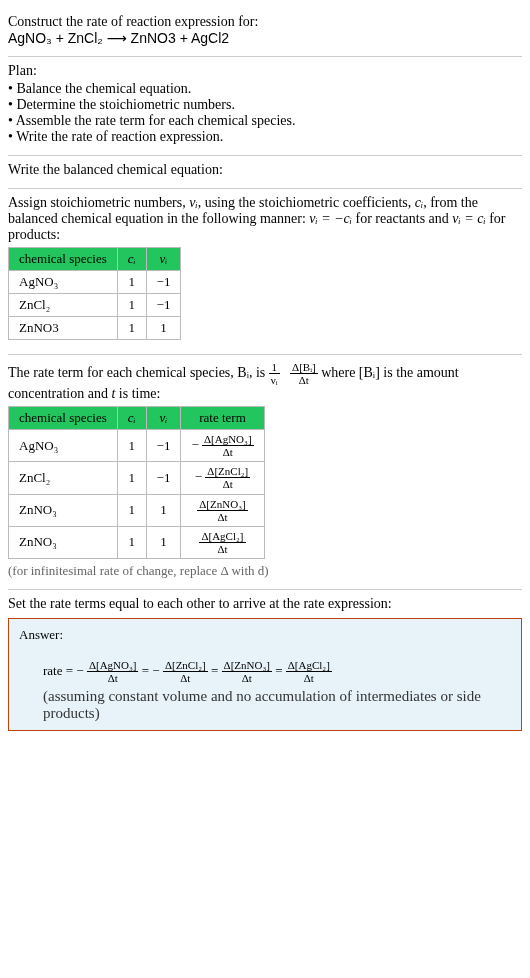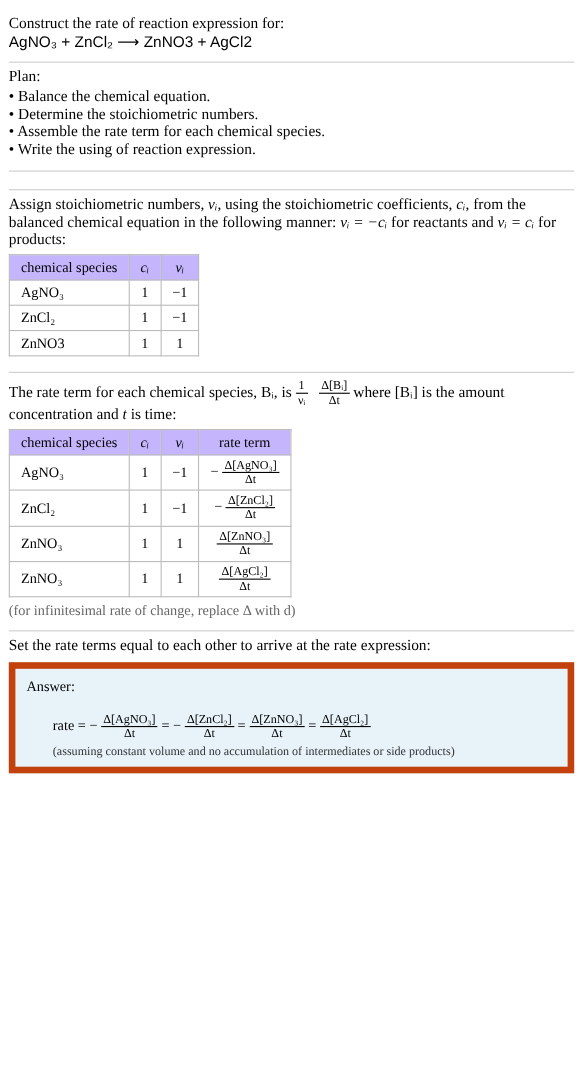--- a/index.html
+++ b/index.html
@@ -37,21 +37,21 @@
   }
   th, td {
     border: 1px solid #bbb;
     padding: 3px 10px;
     text-align: left;
     font-weight: normal;
     font-size: 13px;
     vertical-align: middle;
   }
   th {
-    background: #c4b5fd;
+    background: #22c55e;
   }
   .center {
     text-align: center;
   }
   .frac {
     display: inline-block;
     vertical-align: middle;
     text-align: center;
     font-size: 11px;
     line-height: 1.1;
@@ -65,36 +65,36 @@
     display: block;
     padding: 0 2px;
   }
   .smallnote {
     font-size: 13px;
     color: #666;
     margin-top: 2px;
   }
   .answer-box {
     background: #e7f3f9;
-    border: 6px solid #c2410c;
+    border: 1px solid #c2410c;
     padding: 8px 10px;
     margin-top: 6px;
   }
   .answer-box .alabel {
     font-size: 13px;
     margin-bottom: 4px;
   }
   .answer-box .rate {
     padding-left: 24px;
     font-size: 13px;
     margin-top: 16px;
   }
   .answer-box .assume {
     padding-left: 24px;
-    font-size: 11px;
+    font-size: 15px;
     color: #333;
     margin-top: 4px;
   }
   .inline-sub {
     font-style: italic;
   }
 </style>
 </head>
 <body>
 
@@ -103,26 +103,27 @@
   <div class="equation">AgNO₃ + ZnCl₂ ⟶ ZnNO3 + AgCl2</div>
 </div>
 <hr>
 
 <div class="section">
   <div>Plan:</div>
   <ul class="plan">
     <li>Balance the chemical equation.</li>
     <li>Determine the stoichiometric numbers.</li>
     <li>Assemble the rate term for each chemical species.</li>
-    <li>Write the using of reaction expression.</li>
+    <li>Write the rate of reaction expression.</li>
   </ul>
 </div>
 <hr>
 
 <div class="section">
+  <div>Write the balanced chemical equation:</div>
 </div>
 <hr>
 
 <div class="section">
   <div>
     <span>Assign stoichiometric numbers, </span><span class="inline-sub">νᵢ</span><span>, using the stoichiometric coefficients, </span><span class="inline-sub">cᵢ</span><span>, from the balanced chemical equation in the following manner: </span><span class="inline-sub">νᵢ = −cᵢ</span><span> for reactants and </span><span class="inline-sub">νᵢ = cᵢ</span><span> for products:</span>
   </div>
   <table>
     <tbody>
         <tr>

